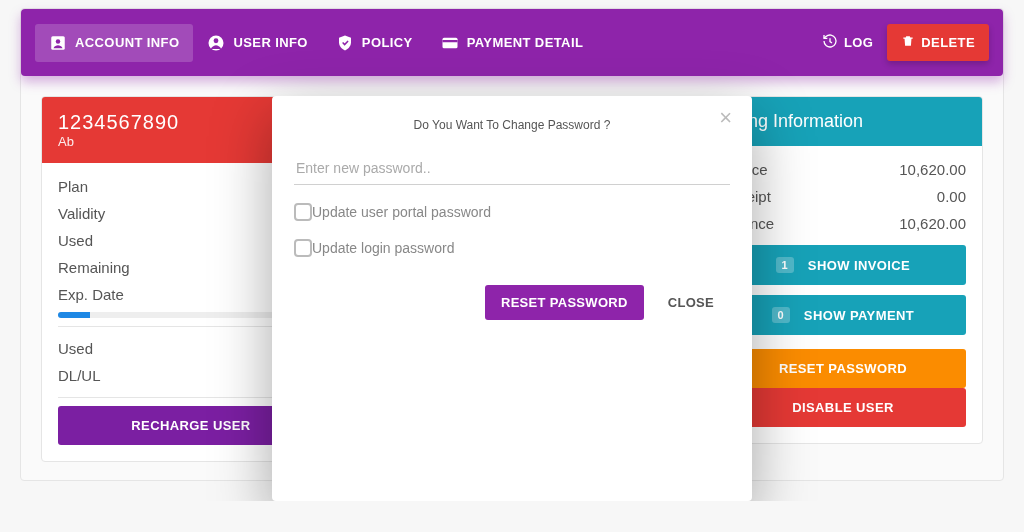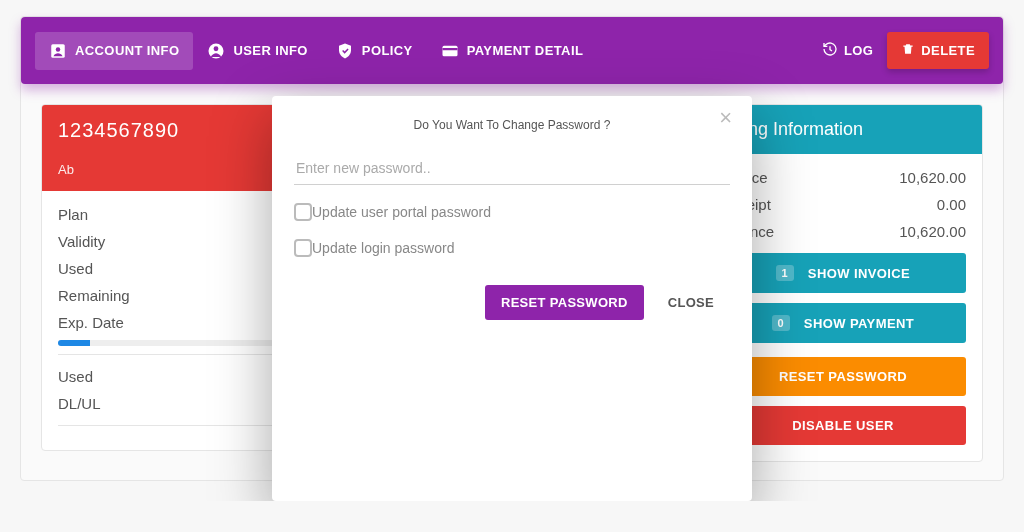--- a/index.html
+++ b/index.html
@@ -11,21 +11,21 @@
     --teal:#17a2b8;
     --cyan:#26c6da;
     --blue:#1e88e5;
     --text:#444;
     --muted:#777;
     --border:#e5e5e5;
     --bg:#f7f7f7;
   }
   *{box-sizing:border-box;font-family:Arial, sans-serif;}
   body{margin:0;background:var(--bg);color:var(--text);font-size:14px;width:1024px;}
-  .page{padding:16px 20px 20px 20px;}
+  .page{padding:8px 20px 20px 20px;}
   
   .topbar{background:var(--purple);border-radius:4px;margin:0 0 20px 0;display:flex;align-items:center;padding:14px 14px;box-shadow:0 6px 12px rgba(142,36,170,.35);}
   .tab{display:flex;align-items:center;gap:8px;color:#fff;font-size:13px;font-weight:600;letter-spacing:.4px;padding:10px 14px;border-radius:3px;cursor:pointer;}
   .tab.active{background:rgba(255,255,255,.18);}
   .tab .ico{display:inline-flex;width:18px;height:18px;align-items:center;justify-content:center;}
   .spacer{flex:1;}
   .btn{display:flex;align-items:center;gap:6px;color:#fff;font-size:13px;font-weight:600;letter-spacing:.4px;padding:10px 14px;border-radius:3px;cursor:pointer;border:0;}
   .btn-log{background:transparent;}
   .btn-del{background:var(--red);box-shadow:0 3px 6px rgba(0,0,0,.2);}
   
@@ -34,21 +34,21 @@
   .col-left{width:300px;}
   .col-mid{flex:1;}
   .col-right{width:280px;}
   .card{background:#fff;border:1px solid var(--border);border-radius:4px;overflow:hidden;}
   .card-head{padding:14px 16px;color:#fff;}
   .card-head.red{background:var(--red);}
   .card-head.orange{background:var(--orange);height:48px;}
   .card-head.teal{background:var(--teal);font-size:18px;font-weight:300;}
   .card-body{padding:10px 16px 16px 16px;}
   .idline{font-size:20px;letter-spacing:1px;}
-  .subline{font-size:13px;opacity:.9;margin-top:20px;}
+  .subline{font-size:13px;opacity:.9;margin-top:0;}
   .row{display:flex;justify-content:space-between;padding:5px 0;font-size:15px;color:#555;}
   .sep{height:1px;background:var(--border);margin:8px 0;}
   .progress{height:6px;background:#eee;border-radius:3px;overflow:hidden;margin:4px 0 4px 0;}
   .progress>div{height:100%;width:12%;background:var(--blue);}
   .wide-btn{display:flex;align-items:center;justify-content:center;color:#fff;font-size:13px;font-weight:600;letter-spacing:.4px;padding:12px 0;border-radius:3px;cursor:pointer;border:0;width:100%;}
   .bg-purple{background:var(--purple-dark);}
   .bg-teal{background:var(--teal);}
   .bg-orange{background:var(--orange);}
   .bg-red{background:var(--red);}
   .bill-rows .row{font-size:15px;}
@@ -174,20 +174,23 @@
           <div class="sep"></div>
           <div class="row">
                   <span>Used</span>
                   <span>0</span>
                 </div>
           <div class="row">
                   <span>DL/UL</span>
                   <span>0/0</span>
                 </div>
           <div class="sep"></div>
+          <button class="wide-btn bg-purple" style="margin-top:8px;">
+            <span>RECHARGE USER</span>
+          </button>
         </div>
       </div>
     </div>
 
     <div class="col col-mid">
       <div class="card">
         <div class="card-head orange"></div>
         <div class="card-body">
           <div class="row">
                   <span></span>
@@ -244,21 +247,21 @@
             <span class="pill-num">1</span>
             <span>SHOW INVOICE</span>
           </button>
           <button class="wide-btn bg-teal btn-row" style="margin-top:10px;">
             <span class="pill-num">0</span>
             <span>SHOW PAYMENT</span>
           </button>
           <button class="wide-btn bg-orange" style="margin-top:14px;">
             <span>RESET PASSWORD</span>
           </button>
-          <button class="wide-btn bg-red" style="margin-top:10px;">
+          <button class="wide-btn bg-red" style="">
             <span>DISABLE USER</span>
           </button>
         </div>
       </div>
     </div>
   </div>
 
 </div>
 </div>
 

